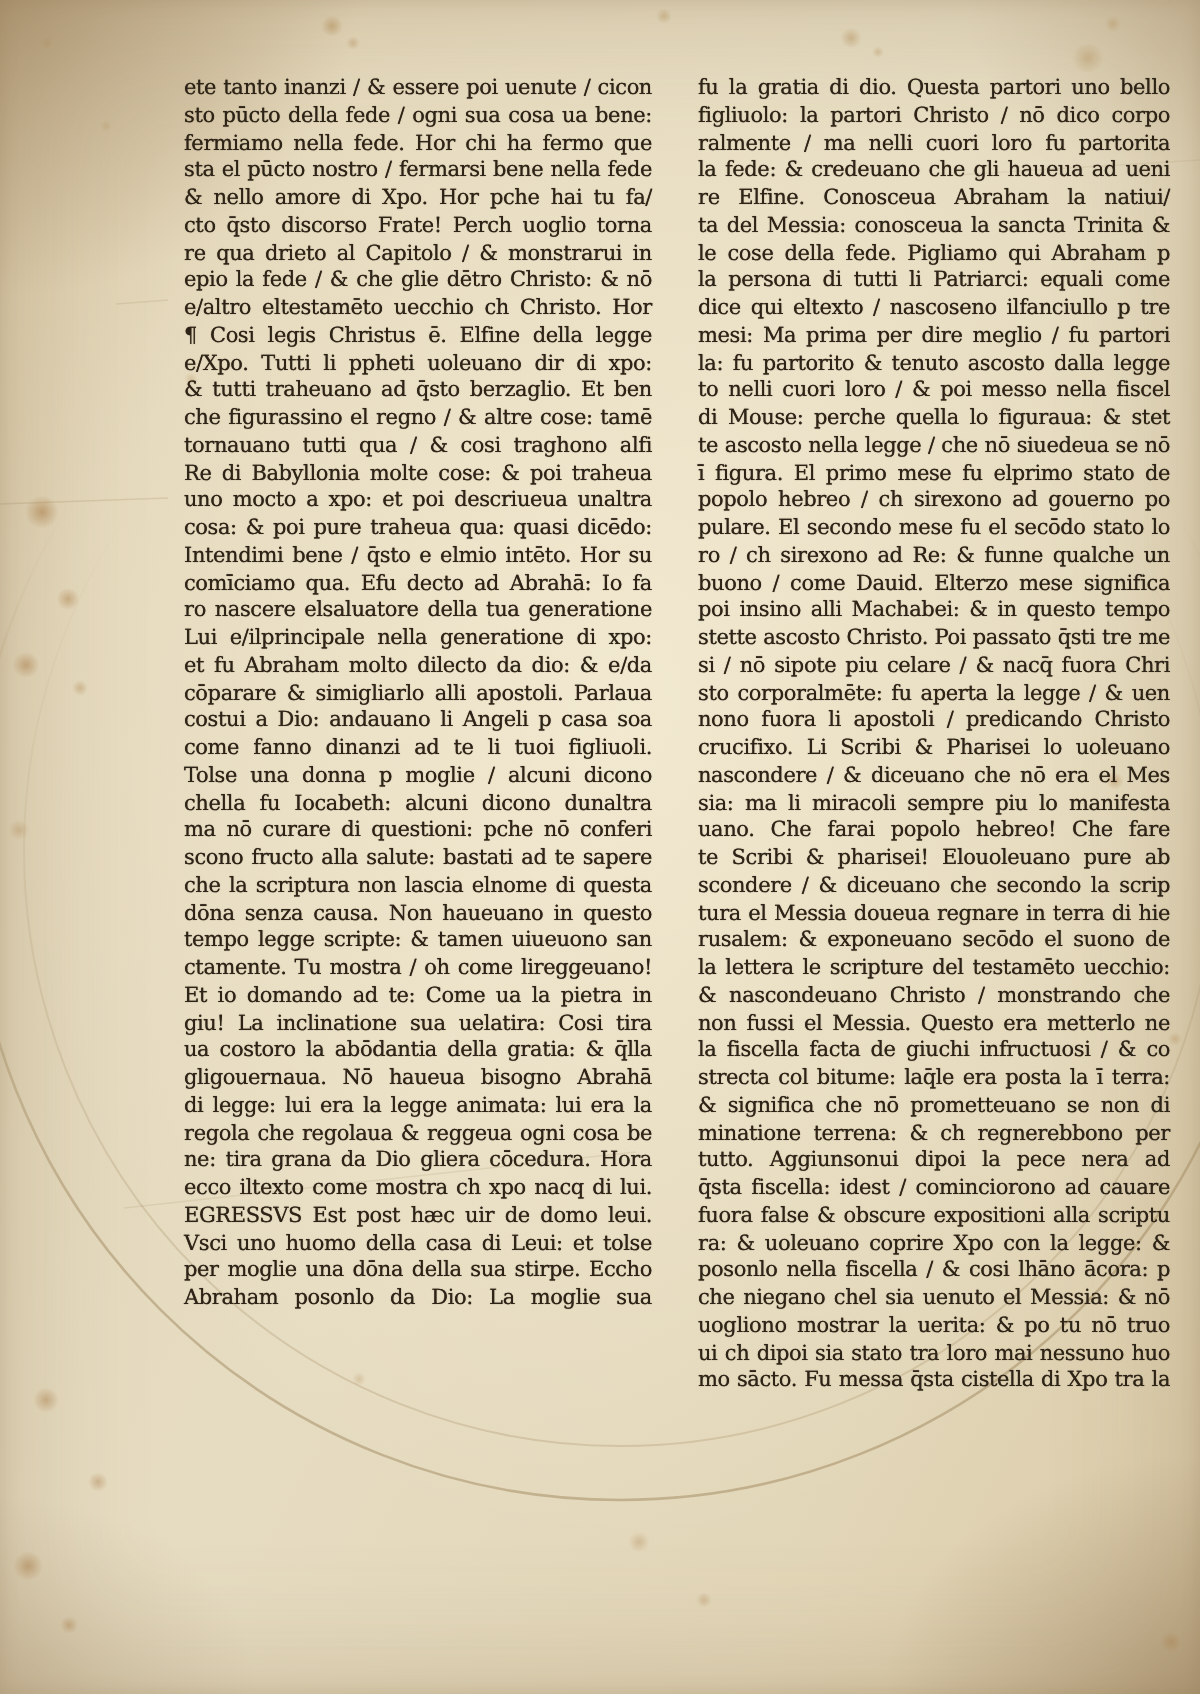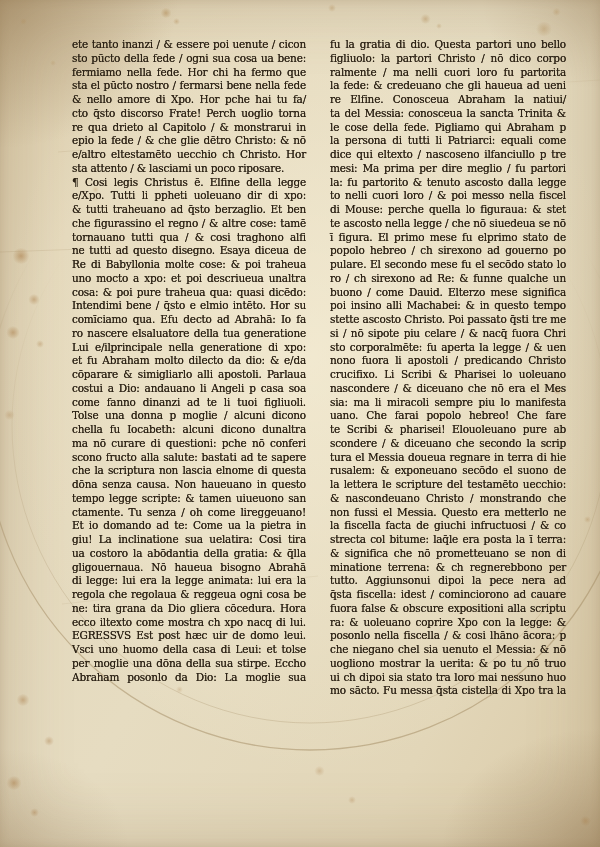--- a/index.html
+++ b/index.html
@@ -26,22 +26,22 @@
   .corner.bl{left:0;bottom:0;width:130px;height:100px;
     background:radial-gradient(ellipse at 0% 100%, rgba(130,100,62,.22), rgba(130,100,62,0) 70%);}
 
   .col{
     position:absolute;top:38px;
     color:var(--ink,#2d2316);
     font-size:10.5px;
     letter-spacing:-0.2px;
     text-shadow:0 0 .4px rgba(45,35,22,.9);
   }
-  .col.left{left:72px;width:234px;}
-  .col.right{left:330px;width:236px;}
+  .col.left{left:92px;width:234px;}
+  .col.right{left:349px;width:236px;}
   .line{
     height:13.75px;line-height:13.75px;
     white-space:nowrap;
     text-align:justify;text-align-last:justify;
     overflow:visible;
   }
   .line.short{text-align-last:left;}
 
   .stain{position:absolute;border-radius:50%;pointer-events:none;}
   svg.overlay{position:absolute;inset:0;pointer-events:none;}
@@ -104,46 +104,44 @@
   <div class="col left" id="col-left">
       <div class="line">ete tanto inanzi / &amp; essere poi uenute / cicon</div>
       <div class="line">sto pūcto della fede / ogni sua cosa ua bene:</div>
       <div class="line">fermiamo nella fede. Hor chi ha fermo que</div>
       <div class="line">sta el pūcto nostro / fermarsi bene nella fede</div>
       <div class="line">&amp; nello amore di Xpo. Hor pche hai tu fa/</div>
       <div class="line">cto q̄sto discorso Frate! Perch uoglio torna</div>
       <div class="line">re qua drieto al Capitolo / &amp; monstrarui in</div>
       <div class="line">epio la fede / &amp; che glie dētro Christo: &amp; nō</div>
       <div class="line">e/altro eltestamēto uecchio ch Christo. Hor</div>
-      <div class="line short">sta attento / &amp; lasciami un poco riposare.</div>
       <div class="line">¶ Cosi legis Christus ē. Elfine della legge</div>
       <div class="line">e/Xpo. Tutti li ppheti uoleuano dir di xpo:</div>
       <div class="line">&amp; tutti traheuano ad q̄sto berzaglio. Et ben</div>
       <div class="line">che figurassino el regno / &amp; altre cose: tamē</div>
       <div class="line">tornauano tutti qua / &amp; cosi traghono alfi</div>
-      <div class="line">ne tutti ad questo disegno. Esaya diceua de</div>
       <div class="line">Re di Babyllonia molte cose: &amp; poi traheua</div>
       <div class="line">uno mocto a xpo: et poi descriueua unaltra</div>
       <div class="line">cosa: &amp; poi pure traheua qua: quasi dicēdo:</div>
       <div class="line">Intendimi bene / q̄sto e elmio intēto. Hor su</div>
       <div class="line">comīciamo qua. Efu decto ad Abrahā: Io fa</div>
       <div class="line">ro nascere elsaluatore della tua generatione</div>
       <div class="line">Lui e/ilprincipale nella generatione di xpo:</div>
       <div class="line">et fu Abraham molto dilecto da dio: &amp; e/da</div>
       <div class="line">cōparare &amp; simigliarlo alli apostoli. Parlaua</div>
       <div class="line">costui a Dio: andauano li Angeli p casa soa</div>
       <div class="line">come fanno dinanzi ad te li tuoi figliuoli.</div>
       <div class="line">Tolse una donna p moglie / alcuni dicono</div>
       <div class="line">chella fu Iocabeth: alcuni dicono dunaltra</div>
       <div class="line">ma nō curare di questioni: pche nō conferi</div>
       <div class="line">scono fructo alla salute: bastati ad te sapere</div>
       <div class="line">che la scriptura non lascia elnome di questa</div>
       <div class="line">dōna senza causa. Non haueuano in questo</div>
       <div class="line">tempo legge scripte: &amp; tamen uiueuono san</div>
-      <div class="line">ctamente. Tu senza / oh come lireggeuano!</div>
+      <div class="line">ctamente. Tu mostra / oh come lireggeuano!</div>
       <div class="line">Et io domando ad te: Come ua la pietra in</div>
       <div class="line">giu! La inclinatione sua uelatira: Cosi tira</div>
       <div class="line">ua costoro la abōdantia della gratia: &amp; q̄lla</div>
       <div class="line">gligouernaua. Nō haueua bisogno Abrahā</div>
       <div class="line">di legge: lui era la legge animata: lui era la</div>
       <div class="line">regola che regolaua &amp; reggeua ogni cosa be</div>
       <div class="line">ne: tira grana da Dio gliera cōcedura. Hora</div>
       <div class="line">ecco iltexto come mostra ch xpo nacq di lui.</div>
       <div class="line">EGRESSVS Est post hæc uir de domo leui.</div>
       <div class="line">Vsci uno huomo della casa di Leui: et tolse</div>

